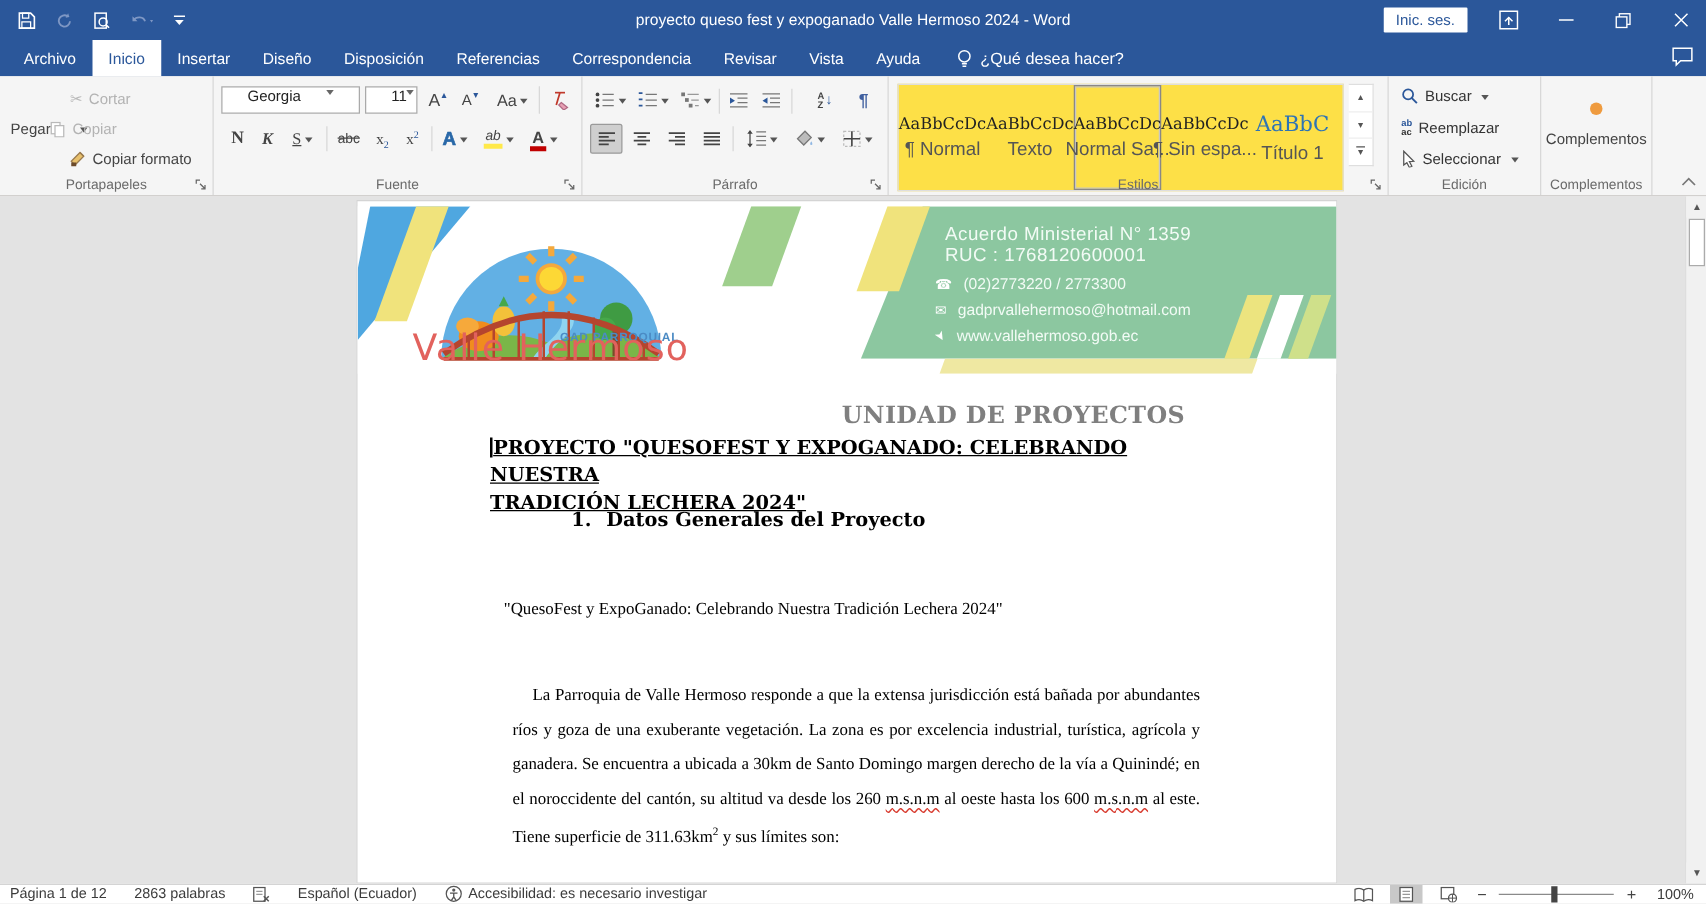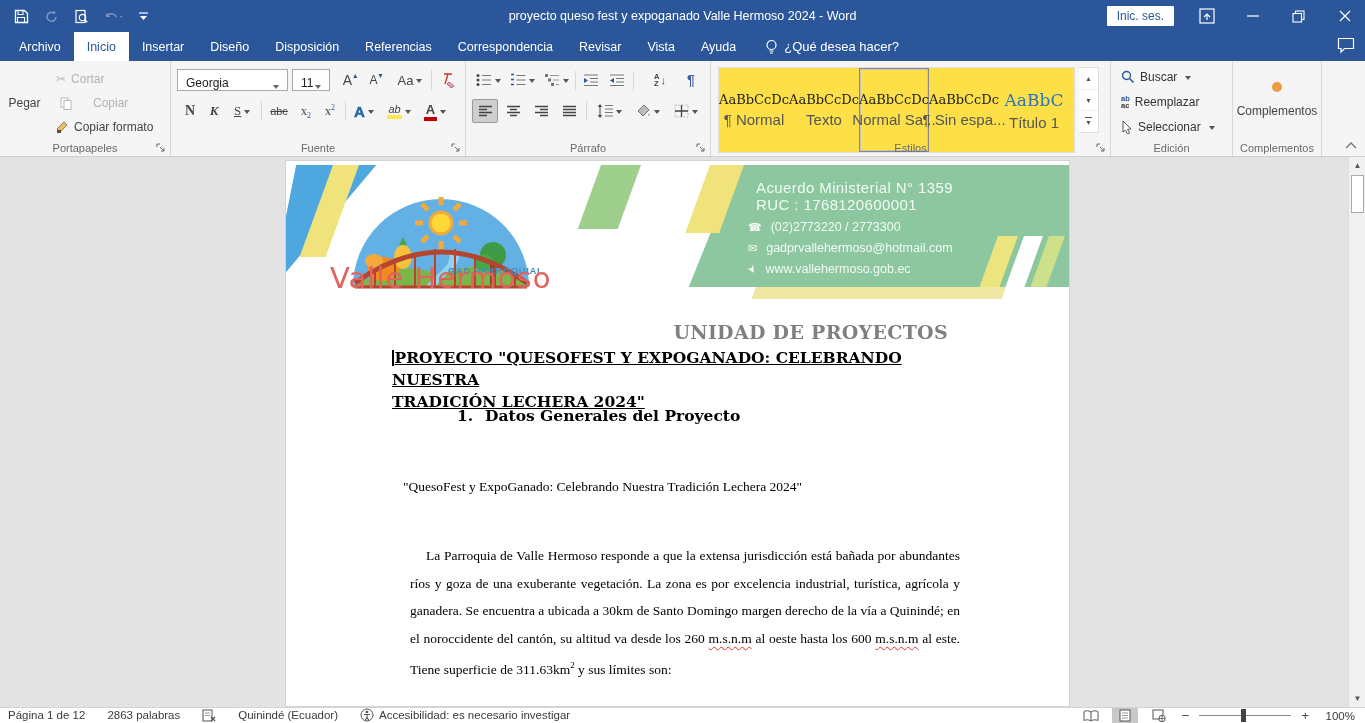--- a/index.html
+++ b/index.html
@@ -25,21 +25,21 @@
 #comment-bubble{position:absolute;right:10px;top:5px}
 
 
 #ribbon{position:absolute;left:0;top:61px;width:1365px;height:96px;background:#f5f5f5;border-bottom:1px solid #d2d0ce}
 .group{position:absolute;top:0;height:95px;border-right:1px solid #d8d8d8}
 .glabel{position:absolute;bottom:2px;left:0;right:0;text-align:center;font-size:11px;color:#6a6a6a}
 .launch{position:absolute;bottom:3px;right:4px}
 .rb{position:absolute;display:flex;align-items:center;justify-content:center;border-radius:2px;color:#444}
 .rb.sel{background:#cfcfcf;border:1px solid #9a9a9a}
 .dd::after{content:"";display:inline-block;width:0;height:0;border:3px solid transparent;border-top:4px solid #555;margin-left:3px;transform:translateY(2px)}
-.combo{position:absolute;background:#fff;border:1px solid #aaa;display:flex;align-items:flex-end;font-size:12px;color:#222;padding:0 8px;height:22px}
+.combo{position:absolute;background:#fff;border:1px solid #aaa;display:flex;align-items:flex-start;font-size:12px;color:#222;padding:0 20px;height:22px}
 .combo .carrow{margin-left:auto;width:0;height:0;border:3px solid transparent;border-top:4px solid #666;transform:translateY(2px)}
 .vsep{position:absolute;width:1px;background:#d8d8d8}
 .disabled{color:#b3b3b3!important}
 .styles-gallery{position:absolute;left:7px;top:6px;width:357px;height:86px;background:#fde047;border:1px solid #dedede;display:flex}
 .scard{width:70px;height:100%;border:1px solid transparent;display:flex;flex-direction:column;align-items:center;justify-content:center;gap:4px}
 .scard.sel{border:1px solid #8a8886;box-shadow:inset 0 0 0 1px #c8c6c4}
 .sprev{font-family:"DejaVu Serif",serif;font-size:13px;color:#222;white-space:nowrap}
 .sname{font-size:15px;color:#555;white-space:nowrap}
 .scol{position:absolute;left:368px;top:6px;width:20px;height:66px;border:1px solid #dedede;border-left:none;background:#fff;display:flex;flex-direction:column}
 .scol>div{flex:1;display:flex;align-items:center;justify-content:center;font-size:7px;color:#555;border-bottom:1px solid #eee}
@@ -203,21 +203,21 @@
           <rect x="7" y="1" width="8" height="5" rx="1" fill="#b0b0b0" stroke="#777"></rect>
           <rect x="9" y="9" width="15" height="19" fill="#fff" stroke="#8a8a8a"></rect>
         </svg>
       <span>Pegar</span>
       <span class="dd"></span>
     </div>
     <div class="rb disabled" style="left:56px;top:9px;height:18px;gap:5px">
       <span style="color:#b9b9b9">✂</span>
       <span>Cortar</span>
     </div>
-    <div class="rb disabled" style="left:60px;top:33px;height:18px;gap:21px">
+    <div class="rb disabled" style="left:40px;top:33px;height:18px;gap:6px">
       <svg width="12" height="13">
           <rect x="1" y="1" width="7" height="9" fill="#fff" stroke="#b9b9b9"></rect>
           <rect x="4" y="3.5" width="7" height="9" fill="#fff" stroke="#b9b9b9"></rect>
         </svg>
       <span>Copiar</span>
     </div>
     <div class="rb" style="left:56px;top:57px;height:18px;gap:5px">
       <svg width="13" height="13">
           <path d="M1 8l7-7 3 3-7 7z" fill="#e8c06c" stroke="#9a7b4f"></path>
           <path d="M8 1l3 3" stroke="#9a7b4f"></path>
@@ -558,21 +558,21 @@
   <div id="sb-left">
     <span class="sit">Página 1 de 12</span>
     <span class="sit">2863 palabras</span>
     <span class="sit">
       <svg width="14" height="13">
           <rect x="1" y="1" width="9" height="11" fill="none" stroke="#555"></rect>
           <path d="M3 4h5M3 6.5h5" stroke="#999"></path>
           <path d="M9 8l4 4M13 8l-4 4" stroke="#555" stroke-width="1.2"></path>
         </svg>
     </span>
-    <span class="sit">Quinindé (Ecuador)</span>
+    <span class="sit">Español (Ecuador)</span>
     <span class="sit">
       <svg width="14" height="14">
           <circle cx="7" cy="7" r="6" fill="none" stroke="#555"></circle>
           <circle cx="7" cy="4" r="1.3" fill="#555"></circle>
           <path d="M4 6.5h6M7 6.5v3M7 9.5l-2 3M7 9.5l2 3" stroke="#555" stroke-width="1.1" fill="none"></path>
         </svg>
       <span>Accesibilidad: es necesario investigar</span>
     </span>
   </div>
   <div id="sb-right">

